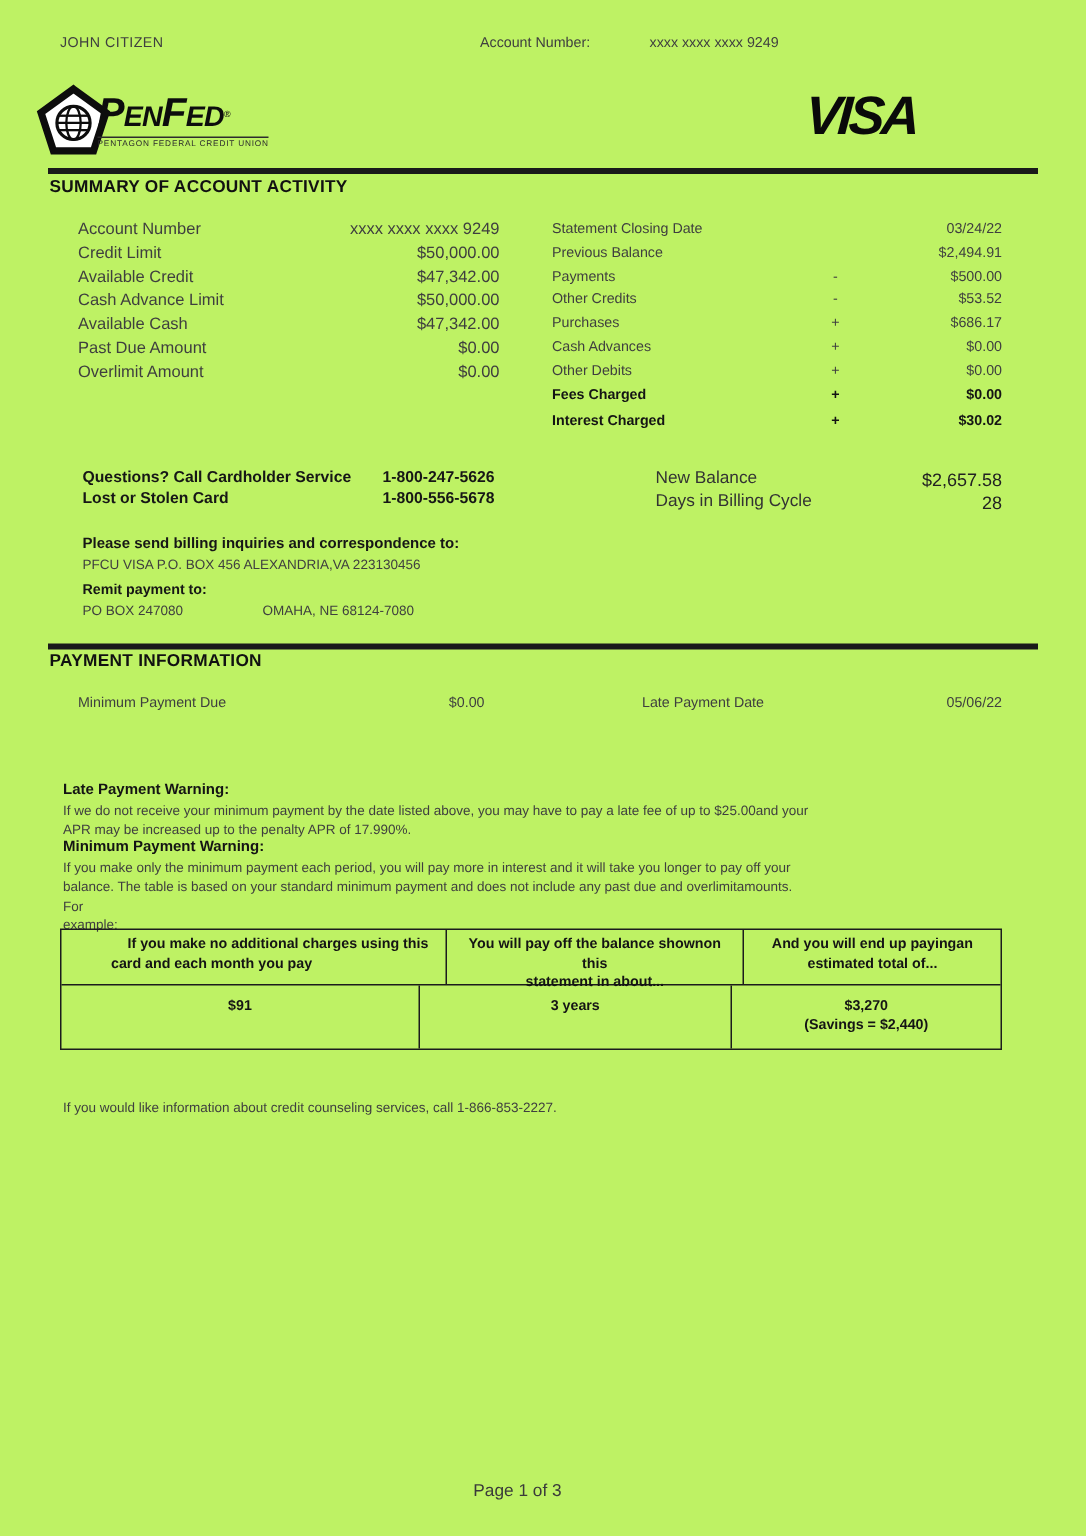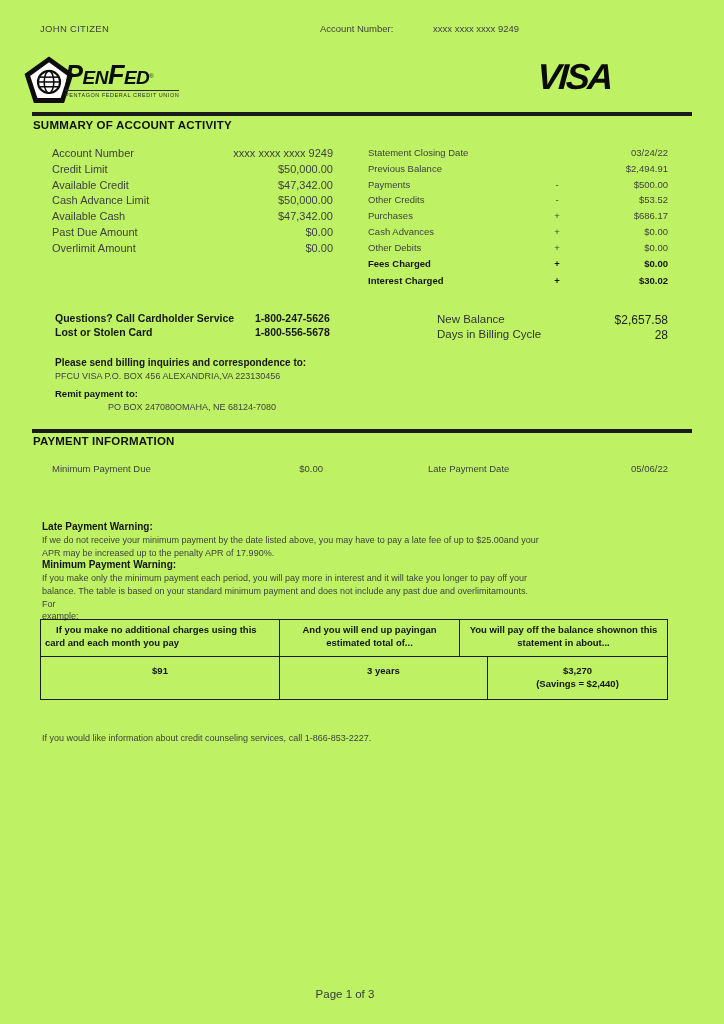--- a/index.html
+++ b/index.html
@@ -39,21 +39,21 @@
   .srow.brow{height:17.6px;}
   .brow .lbl,.brow .sgn,.brow .val{font-weight:bold;color:#141414;}
 
   
   .contact{left:55px;top:312px;width:340px;}
   .crow{display:flex;font-size:10.5px;line-height:13.5px;}
   .crow .clbl{width:200px;}
   .bill-lbl{margin-top:18px;font-size:10px;}
   .bill-addr{margin-top:3px;font-size:9px;}
   .remit-lbl{margin-top:7px;font-size:9.5px;}
-  .remit-row{display:flex;margin-top:3px;font-size:9px;text-align:right;}
+  .remit-row{display:flex;margin-top:3px;font-size:9px;}
   .remit-row .po{width:120px;}
 
   
   .balblock{left:437px;top:313px;width:231px;}
   .balrow{display:flex;justify-content:space-between;}
   .balrow .blbl{font-size:11.5px;color:#333;}
   .balrow .bval{font-size:12px;color:#222;}
   .balrow.days{margin-top:1px;}
 
   
@@ -69,21 +69,21 @@
   
   .ptable{left:40px;top:619px;width:626px;border:1.5px solid #1c1c1c;}
   .prow{display:flex;}
   .prow + .prow{border-top:1.5px solid #1c1c1c;}
   .pcell{box-sizing:border-box;padding:4px 6px;font-weight:bold;color:#141414;
     font-size:9.5px;line-height:12.5px;white-space:pre-line;}
   .pcell + .pcell{border-left:1.5px solid #1c1c1c;}
   .c1{width:238px;}
   .c2{width:208px;text-align:center;}
   .c3{width:180px;text-align:center;}
-  .hcell.c1{text-align:left;text-indent:11px;padding-left:4px;}
+  .hcell.c1{text-align:left;text-indent:11px;padding-left:4px;margin-left:29px;}
   .hrow .pcell{height:36px;}
   .drow1 .pcell{height:29px;padding-top:8px;}
   .drow1 .c1{text-align:center;}
   .drow2 .pcell{height:42px;padding-top:8px;}
   .drow2 .c1{text-align:center;}
 
   .footnote{left:42px;top:733px;font-size:9px;color:#3f3f3f;}
   .pagefoot{left:0;top:988px;width:690px;text-align:center;font-size:11.5px;color:#3a3a3a;}
 </style>
 </head>
@@ -244,24 +244,24 @@
 APR may be increased up to the penalty APR of 17.990%.</div>
   <div class="warn-title" style="top:559px;">Minimum Payment Warning:</div>
   <div class="warn-body" style="top:572px;">If you make only the minimum payment each period, you will pay more in interest and it will take you longer to pay off your
 balance. The table is based on your standard minimum payment and does not include any past due and overlimitamounts. For
 example:</div>
 
   <div class="abs ptable">
     <div class="prow hrow">
       <div class="pcell hcell c1">If you make no additional charges using this
 card and each month you pay</div>
+      <div class="pcell hcell c2">You will pay off the balance shownon this
+statement in about...</div>
       <div class="pcell hcell c3">And you will end up payingan
 estimated total of...</div>
-      <div class="pcell hcell c2">You will pay off the balance shownon this
-statement in about...</div>
     </div>
     <div class="prow drow2">
       <div class="pcell c1">$91</div>
       <div class="pcell c2">3 years</div>
       <div class="pcell c3">$3,270
 (Savings = $2,440)</div>
     </div>
   </div>
 
   <div class="abs footnote">If you would like information about credit counseling services, call 1-866-853-2227.</div>

